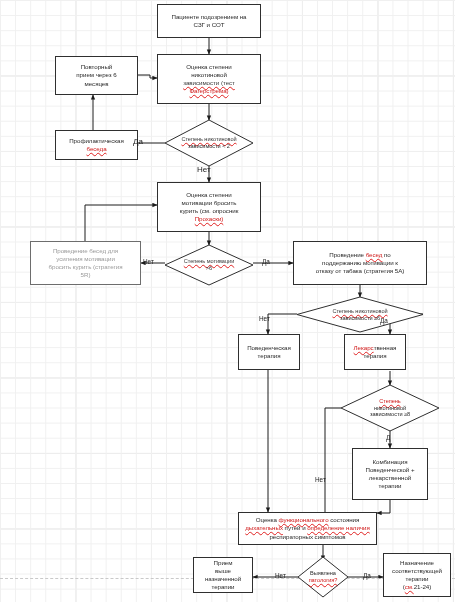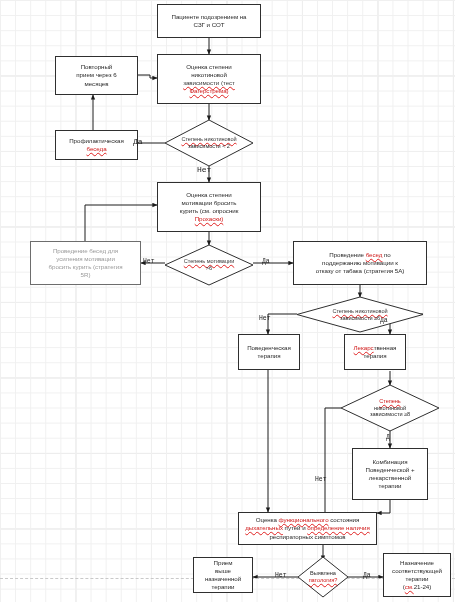--- a/index.html
+++ b/index.html
@@ -70,21 +70,21 @@
     position: relative;
     z-index: 2;
     width: 86%;
     font-size: 5.6px;
     line-height: 1.22;
   }
   .edge-label {
     position: absolute;
     font-size: 6.4px;
     color: #1c1c1c;
-    font-family: Liberation Mono, monospace;
+    font-family: Liberation Sans, sans-serif;
     white-space: nowrap;
   }
   .edge-label.big {
     font-size: 8px;
   }
   #edges {
     position: absolute;
     left: 0;
     top: 0;
     width: 455px;

